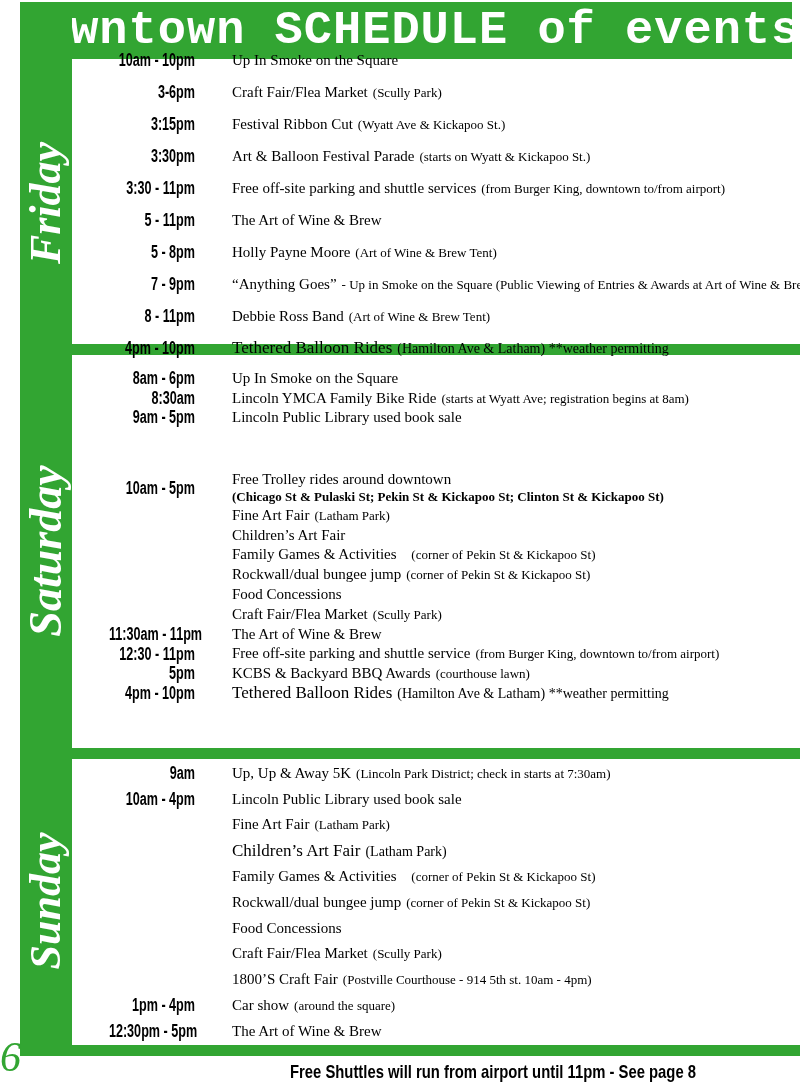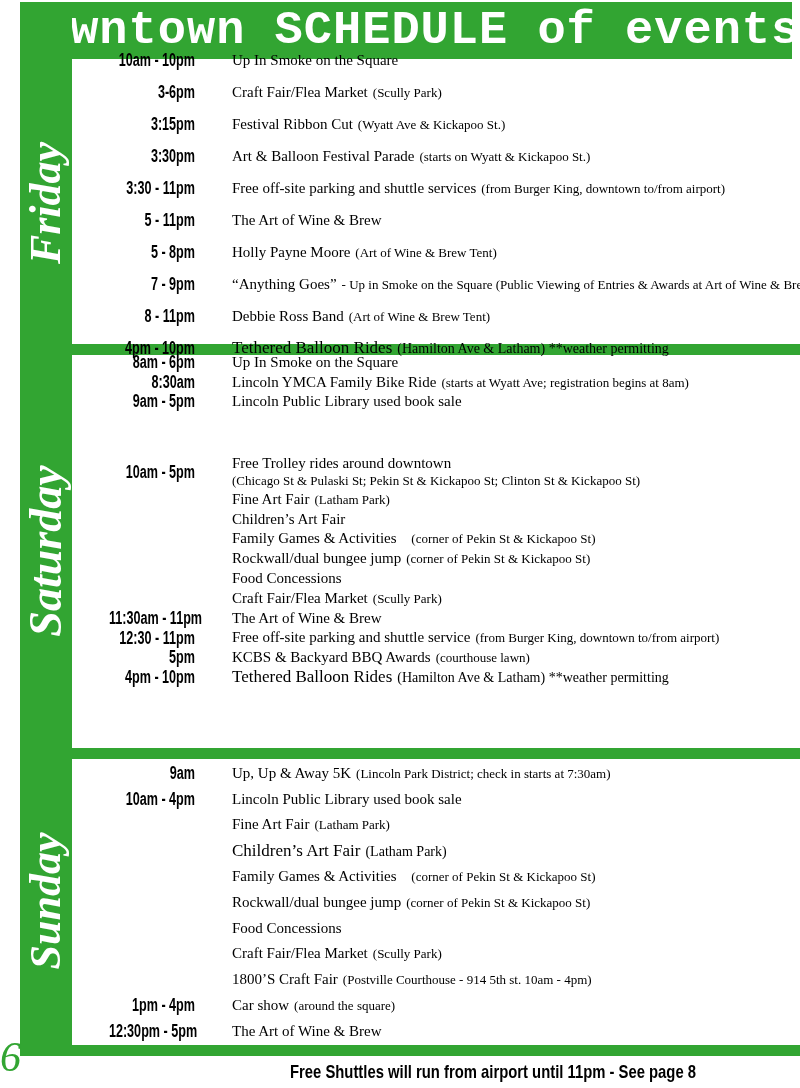--- a/index.html
+++ b/index.html
@@ -32,35 +32,35 @@
   #day-1 { top:551px; font-size:46px; }
   #day-2 { top:901px; font-size:44px; }
   
   .divider { position:absolute; left:72px; width:728px; height:11px; background:var(--green); }
   #divider-1 { top:344px; }
   #divider-2 { top:748px; }
   #divider-3 { top:1045px; }
   
   .rows { position:absolute; left:72px; width:728px; display:flex; flex-direction:column; }
   #rows-0 { top:60px;  height:283px;gap:32px; }
-  #rows-1 { top:352px; height:335px; }
+  #rows-1 { top:368px; height:335px; }
   #rows-2 { top:760px; height:284px; }
   .row { display:flex; align-items:center; flex:1 1 0; min-height:0; }
   .row.two-line { flex:1.75 1 0;margin-top:43px; }
   .time {
     flex:none; width:123px; text-align:right; white-space:nowrap;
     font-family:"Liberation Sans", sans-serif; font-weight:bold; font-size:18px;
     transform:scaleX(0.70); transform-origin:100% 50%; letter-spacing:0px; line-height:1;
   }
   .event { margin-left:37px; white-space:nowrap; line-height:1.15; }
   .title { font-weight:normal; font-size:15px; }
   .detail { font-size:13px; margin-left:5px; }
   .row.big .title { font-size:17px; }
   .row.big .detail { font-size:14px; }
-  .detail2 { font-size:13px; font-weight:normal; margin-top:2px; }
+  .detail2 { font-size:13px; font-weight:bold; margin-top:2px; }
   
   .page-number {
     position:absolute; left:0px; top:1036px; color:var(--green);
     font-style:italic; font-size:42px; font-family:"Liberation Serif", serif; line-height:1;
   }
   .footer-note {
     position:absolute; left:186px; top:1061px; width:614px; text-align:center;
     font-family:"Liberation Sans", sans-serif; font-weight:bold; font-size:19px;
     transform:scaleX(0.78); transform-origin:50% 50%; white-space:nowrap;
   }

